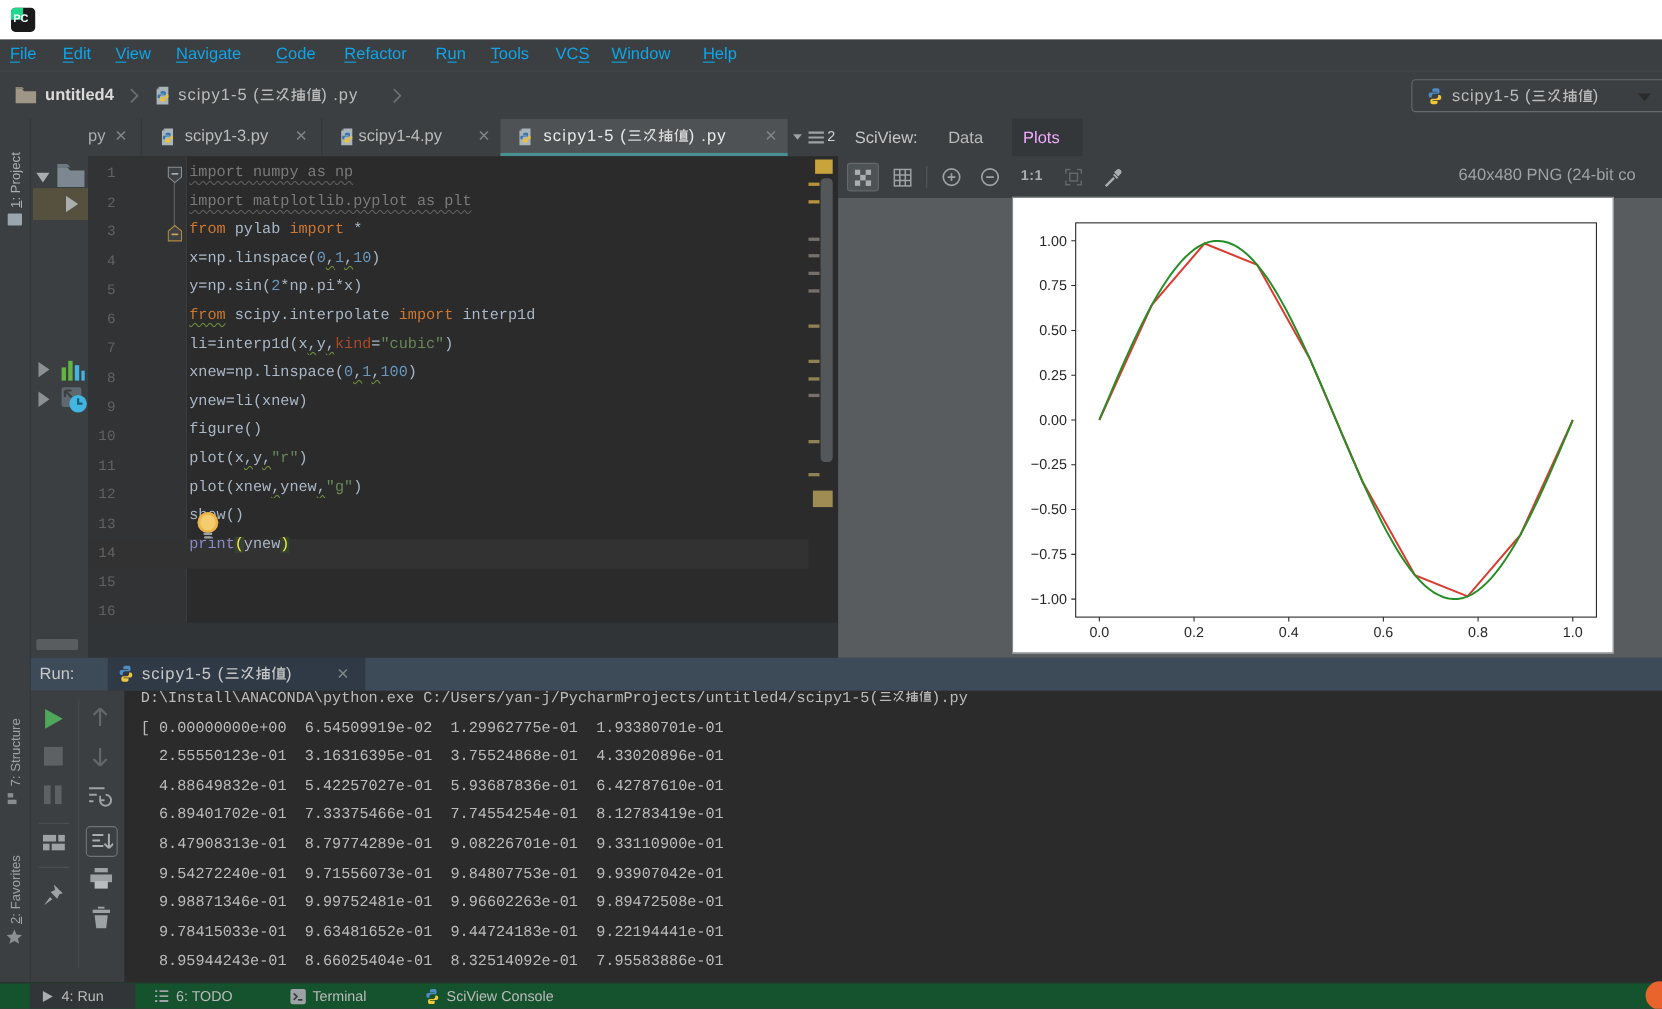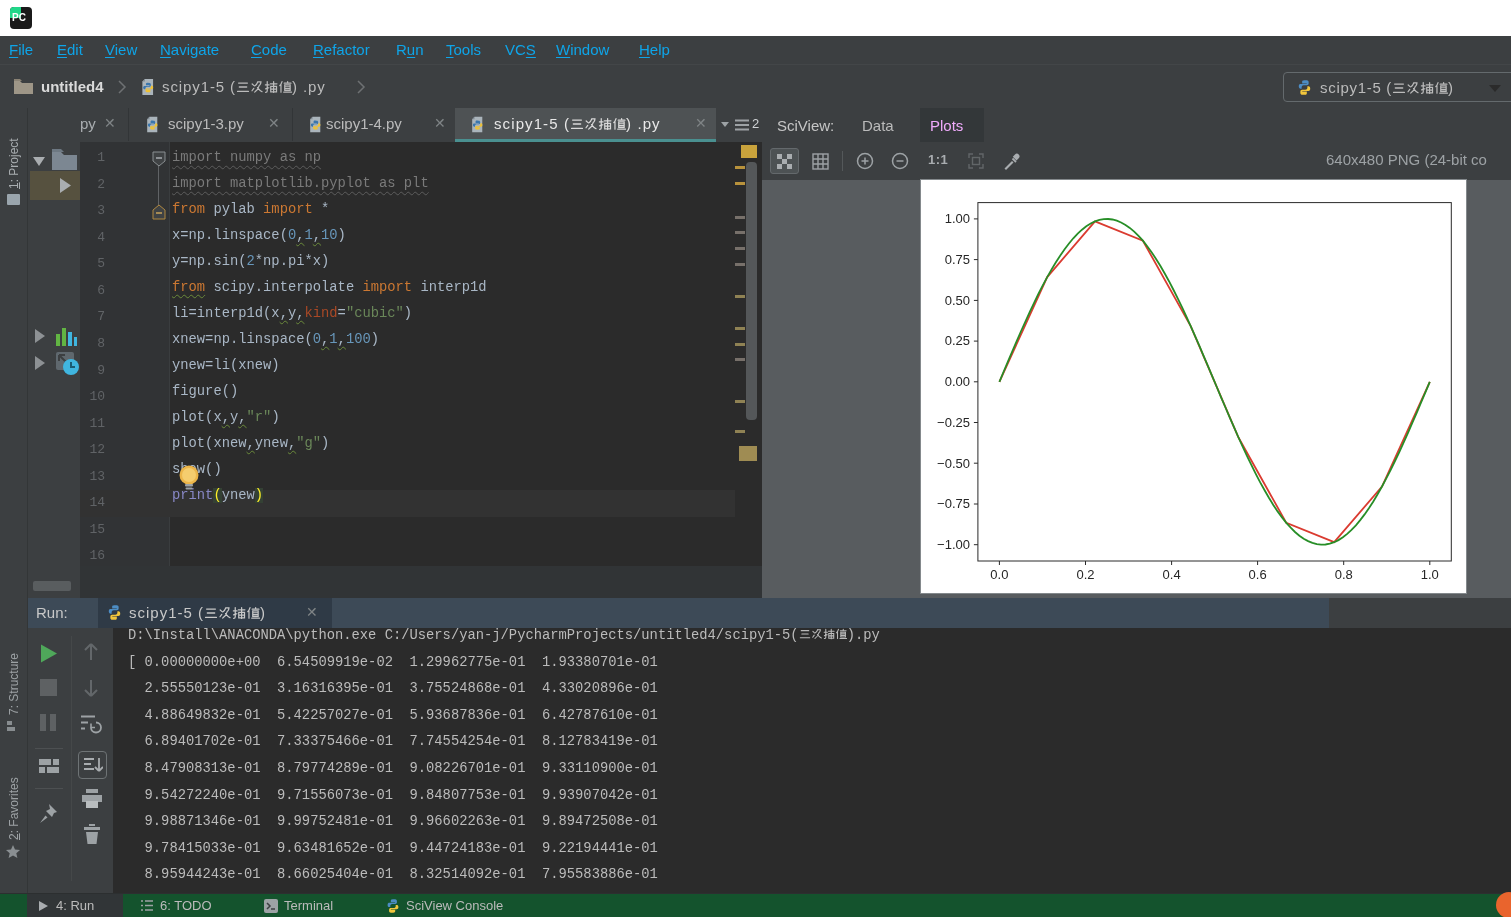--- a/index.html
+++ b/index.html
@@ -32,21 +32,21 @@
 .str{color:#6a8759;}
 .gr{color:#7a7a7a;text-decoration:underline wavy #5d5d5d 1px;text-underline-offset:4px;}
 .builtin{color:#8888c6;}
 .kwarg{color:#aa4926;}
 .sq{text-decoration:underline wavy #6a8a3a 1px;text-underline-offset:3px;}
 
 #sciview{left:762px;top:108px;width:749px;height:490px;background:#3c3f41;}
 #scicontent{left:0;top:72px;width:749px;height:418px;background:#585c5f;}
 #plotimg{left:158px;top:71px;width:547px;height:415px;background:#fff;border:1px solid #84898c;}
 
-#runhdr{left:28px;top:598px;width:1301px;height:30px;background:#3d4a57;color:#c8c8c8;font-size:15px;}
+#runhdr{left:28px;top:598px;width:1483px;height:30px;background:#3d4a57;color:#c8c8c8;font-size:15px;}
 #runtools{left:28px;top:628px;width:85px;height:265px;background:#3c3f41;}
 #console{left:113px;top:628px;width:1398px;height:265px;background:#2b2b2b;overflow:hidden;}
 #console pre{position:absolute;left:15px;top:-5px;font-size:13.8px;line-height:26.6px;color:#bbbbbb;font-family:"Liberation Mono",monospace;}
 
 #status{left:0;top:893px;width:1511px;height:24px;background:#14532d;border-top:1px solid #2c2f30;color:#bbbbbb;font-size:13px;}
 </style></head>
 <body>
 <svg width="0" height="0" style="position:absolute">
 <defs>
 <symbol id="h-san" viewBox="0 0 16 16">

